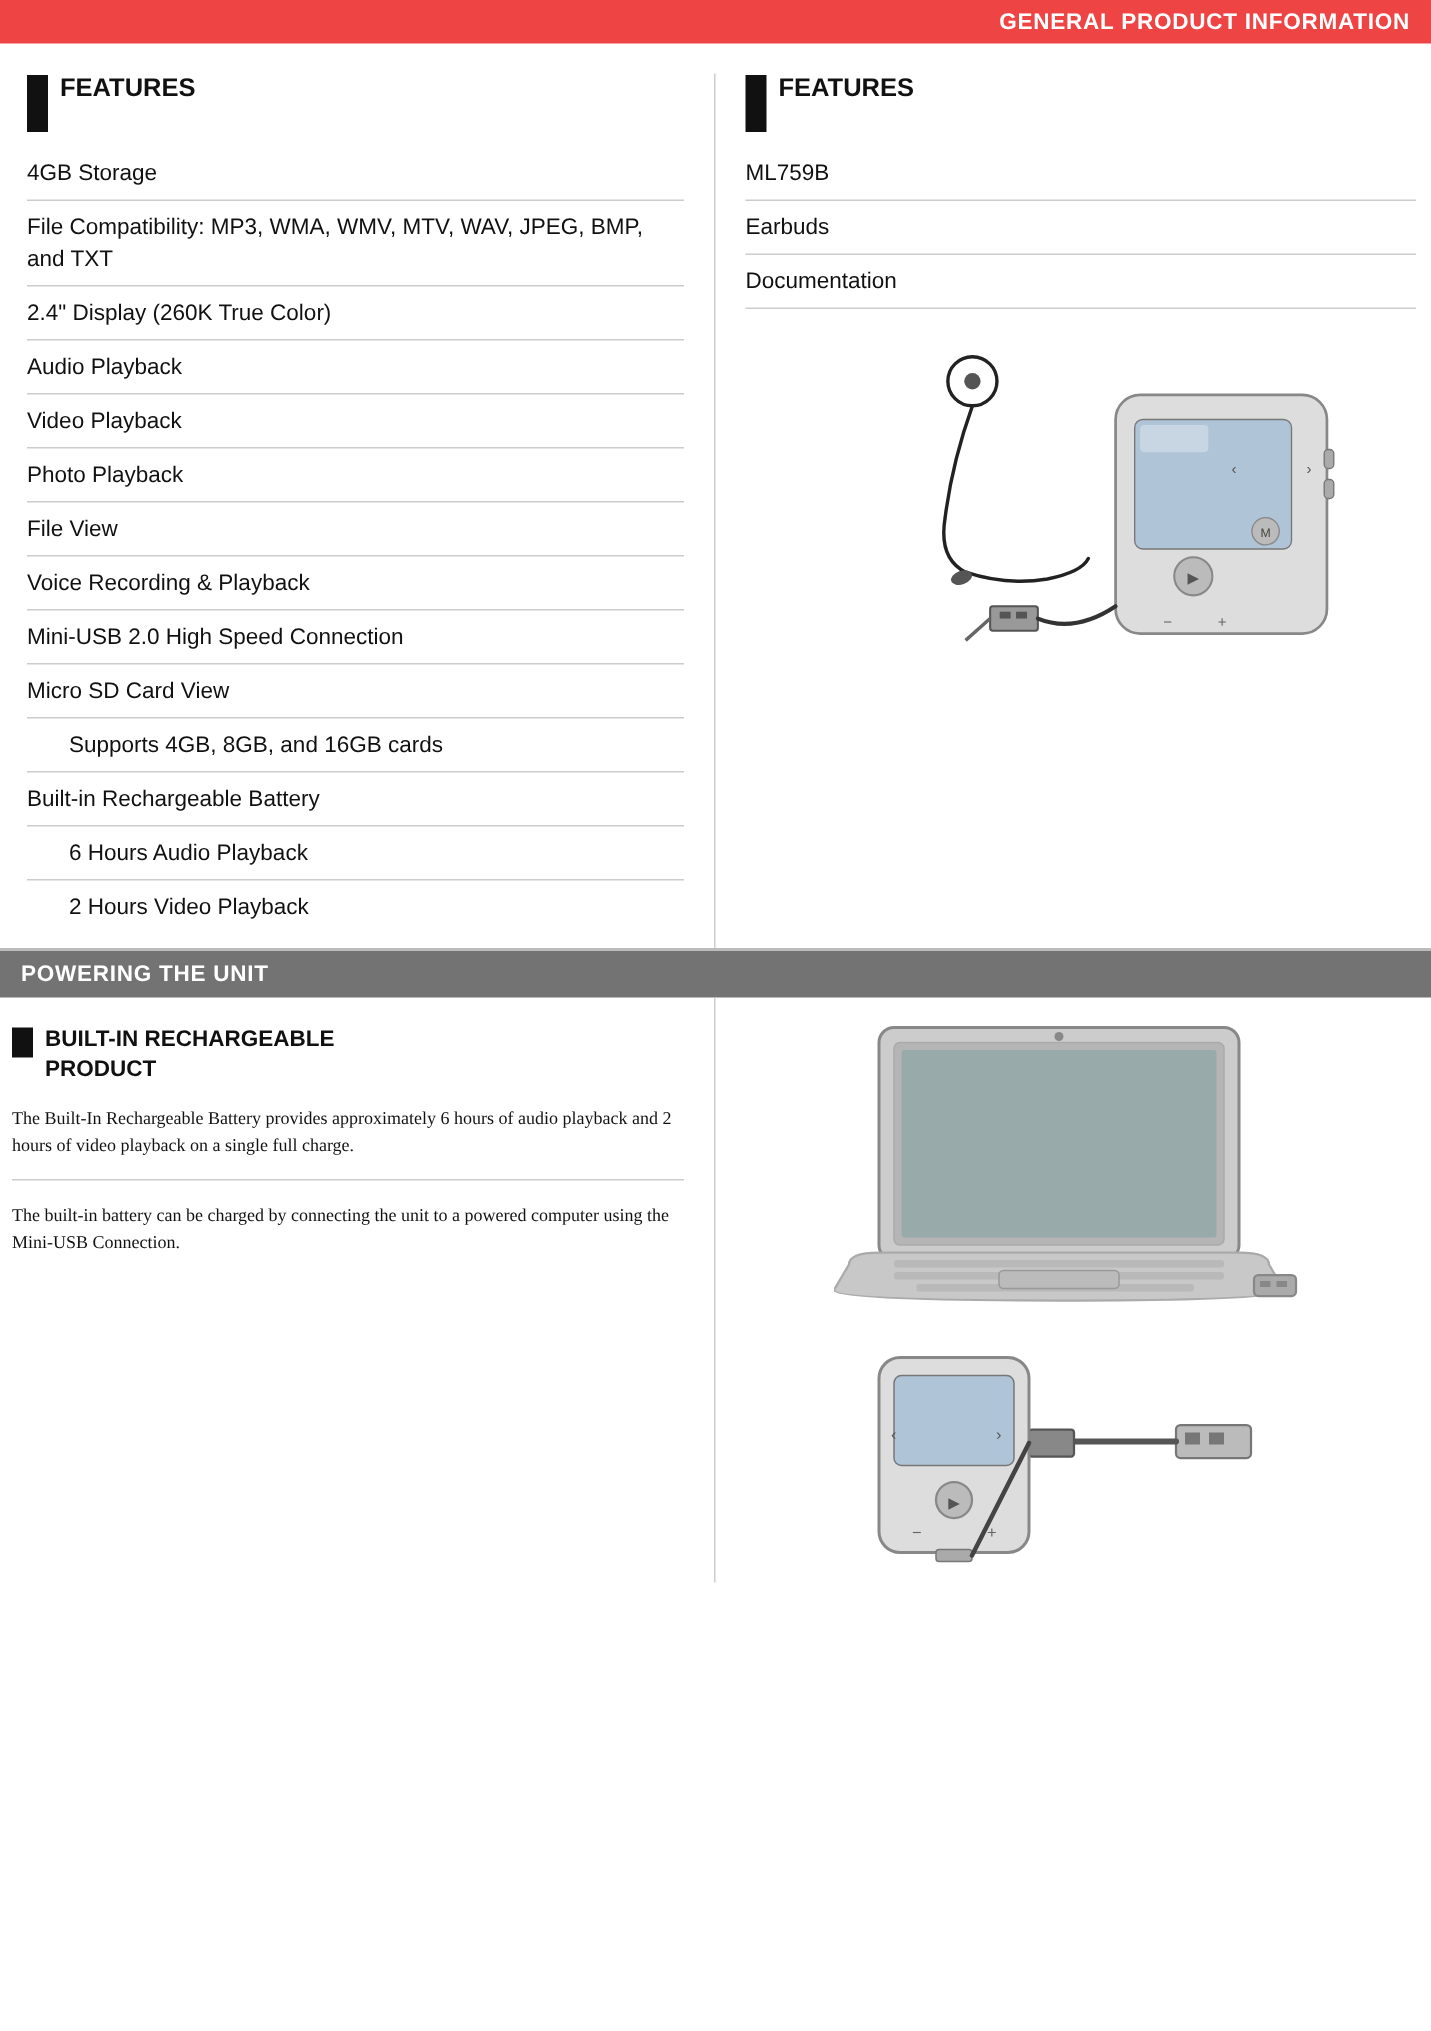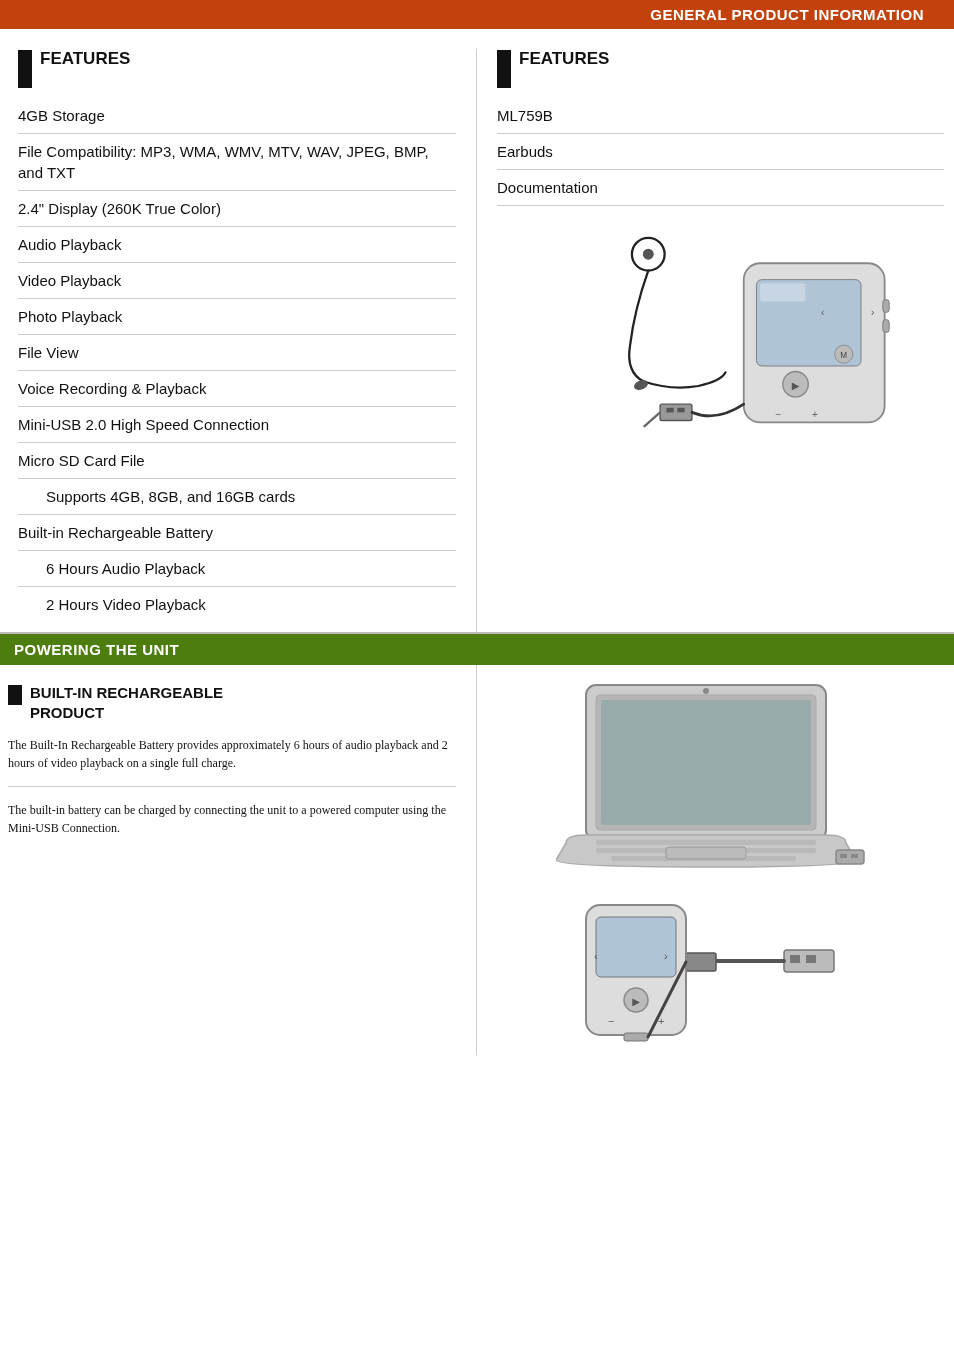--- a/index.html
+++ b/index.html
@@ -7,24 +7,24 @@
       width: 954px;
       min-height: 1354px;
       background: #fff;
       font-family: Arial, Helvetica, sans-serif;
       font-size: 15px;
       color: #111;
     }
 
     
     .header-bar {
-      background: #c2410c;
+      background: #ef4444;
       color: #fff;
       text-align: right;
-      padding: 6px 30px;
+      padding: 6px 14px;
       font-size: 15px;
       font-weight: bold;
       letter-spacing: 0.5px;
     }
 
     
     .top-section {
       display: flex;
       padding: 20px 0 0 0;
       border-bottom: 2px solid #bbb;
@@ -101,21 +101,21 @@
     }
 
     
     .product-svg {
       width: 370px;
       height: 200px;
     }
 
     
     .powering-bar {
-      background: #4d7c0f;
+      background: #737373;
       color: #fff;
       padding: 7px 14px;
       font-size: 15px;
       font-weight: bold;
       letter-spacing: 0.5px;
       margin-top: 0;
     }
 
     .powering-section {
       display: flex;
@@ -205,21 +205,21 @@
     <div class="feature-item">
       <span>File View</span>
     </div>
     <div class="feature-item">
       <span>Voice Recording &amp; Playback</span>
     </div>
     <div class="feature-item">
       <span>Mini-USB 2.0 High Speed Connection</span>
     </div>
     <div class="feature-item">
-      <span>Micro SD Card File</span>
+      <span>Micro SD Card View</span>
     </div>
     <div class="feature-item indented">
       <span>Supports 4GB, 8GB, and 16GB cards</span>
     </div>
     <div class="feature-item">
       <span>Built-in Rechargeable Battery</span>
     </div>
     <div class="feature-item indented">
       <span>6 Hours Audio Playback</span>
     </div>

